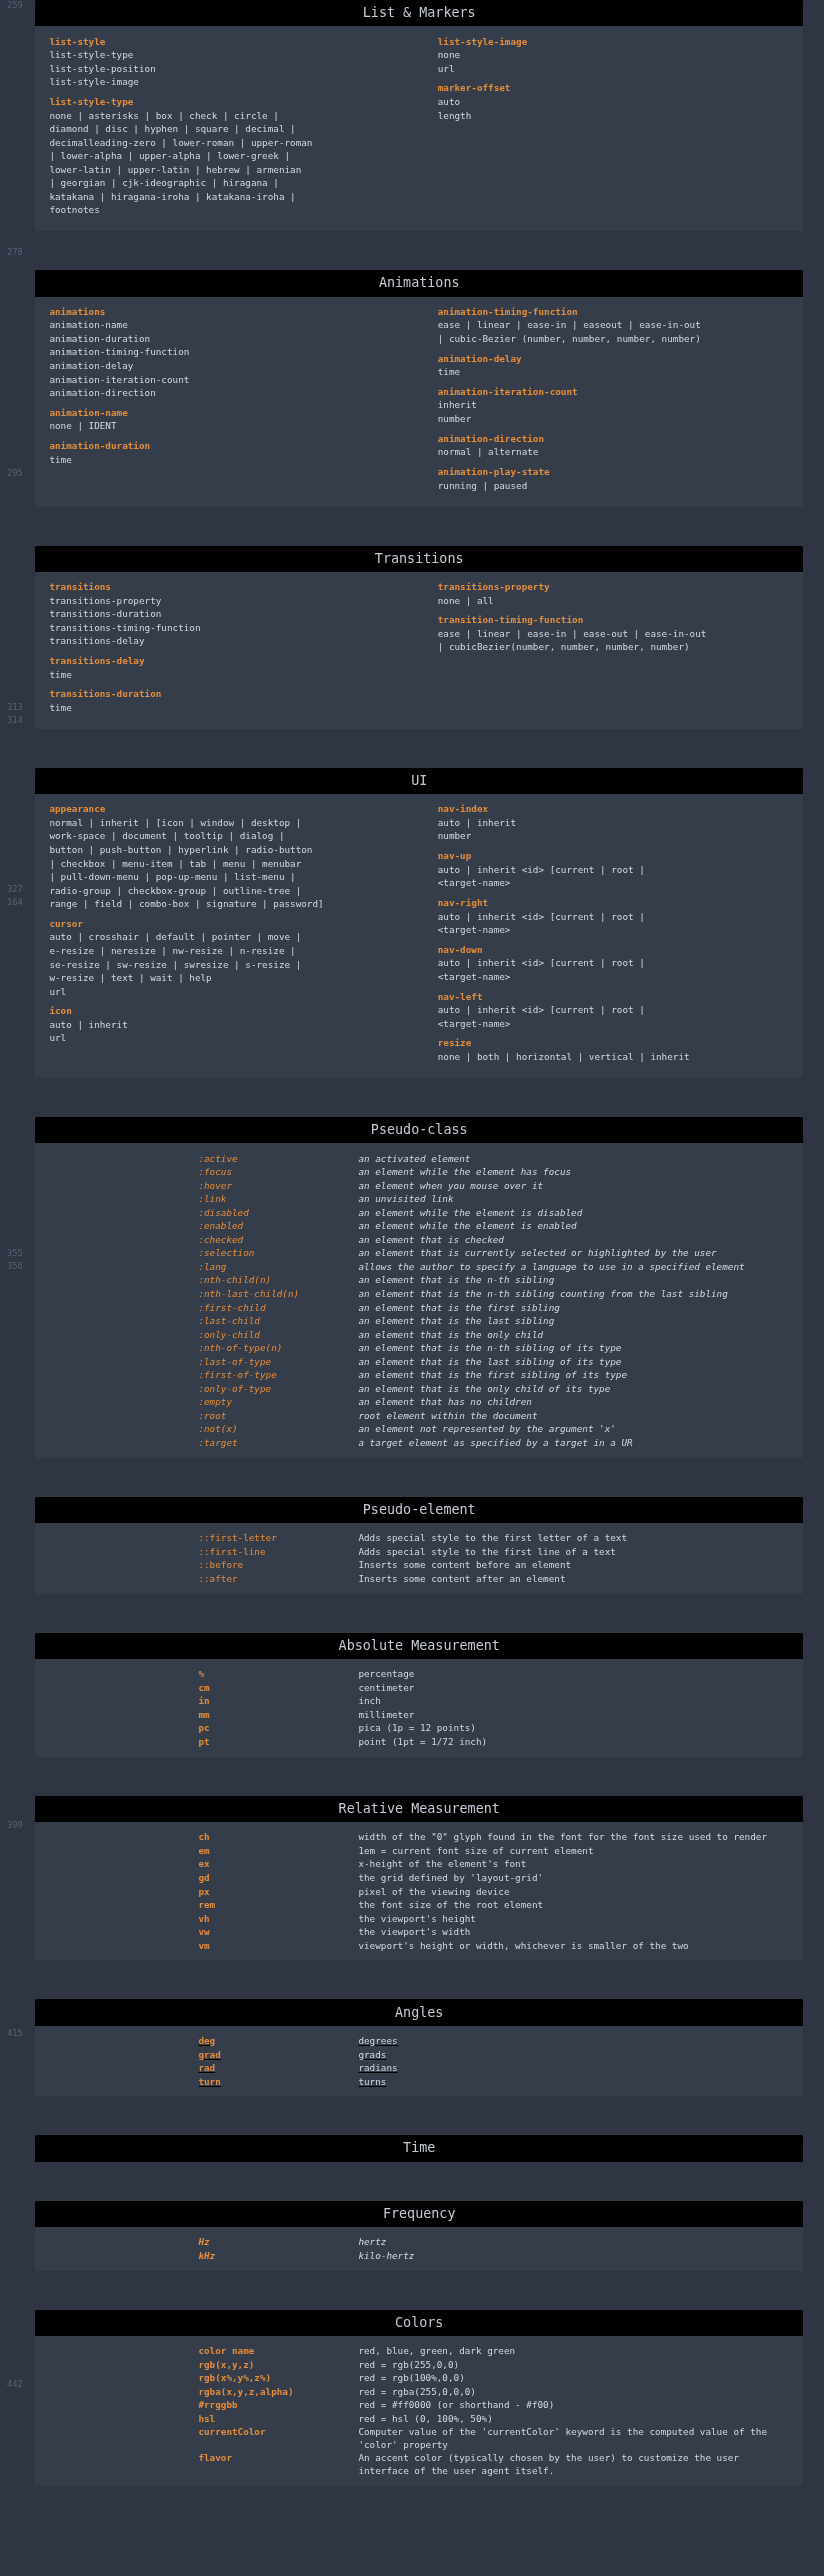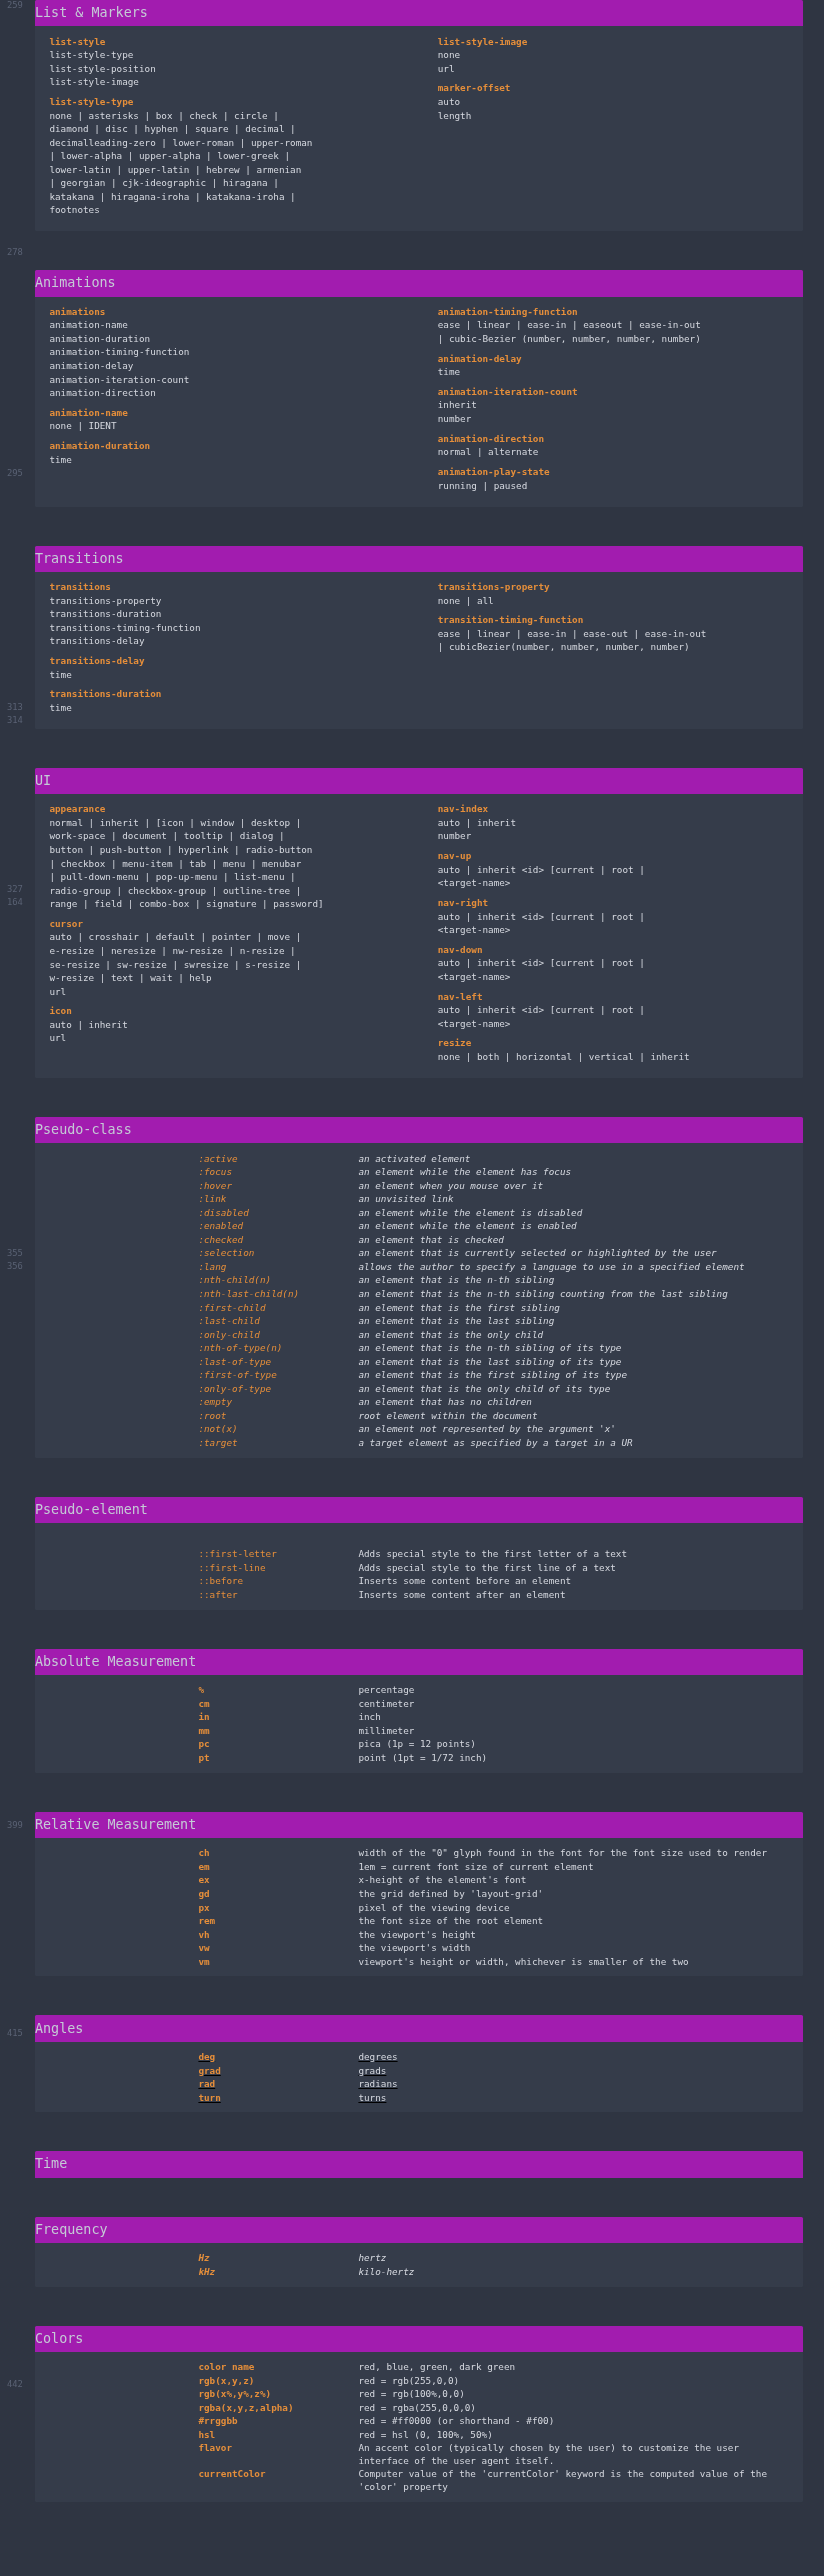--- a/index.html
+++ b/index.html
@@ -1,21 +1,21 @@
 <!DOCTYPE html>
 <html style="font-size:8.2px"><head>
 <meta charset="utf-8">
 <style>
 *{box-sizing:border-box;margin:0;padding:0}
 body{background:#2f3542;font-family:Consolas,Monaco,monospace;font-size:9.3px;line-height:1.35}
 .page{width:824px;position:relative}
 .gutter{position:absolute;left:0;width:27px;top:0;color:#5a6274;font-size:8.8px;text-align:right;padding-right:4.1px}
 .gutter div{height:13px}
 .content{margin-left:35px;padding-right:20.6px}
-.section-header{background:#a21caf;color:#c5cad6;font-size:13.4px;font-weight:normal;padding:4.1px 0;width:100%;border-radius:1.5px 1.5px 0 0}
+.section-header{background:#000000;color:#c5cad6;text-align:center;font-size:13.4px;font-weight:normal;padding:4.1px 0;width:100%;border-radius:1.5px 1.5px 0 0}
 .section-body{background:#353c4a;padding:9.3px 14.4px 7.2px;width:100%;border-radius:0 0 1.5px 1.5px;margin-bottom:0}
 .gap{height:39px}
 .two-col{display:flex;gap:37px}
 .col{flex:1}
 .prop-title{color:#e58e3a;font-weight:bold;margin-bottom:1px}
 .prop-value{color:#d6d9e0;font-family:Consolas,monospace;margin-bottom:1px}
 .prop-block{margin-bottom:7.2px}
 .table-row{display:flex;margin-bottom:1px}
 .tcol1{width:160px;padding-right:6.2px}
 .tcol2{flex:1}
@@ -500,21 +500,21 @@
           </div>
           <div class="table-row">
             <div class="tcol1 sel">:target</div>
             <div class="tcol2 desc">a target element as specified by a target in a UR</div>
           </div>
         </div>
       </div>
       <div class="gap"></div>
       <div class="section-header">Pseudo-element</div>
       <div class="section-body">
-        <div style="padding-left: 149px; margin-top: 16px;">
+        <div style="padding-left: 149px;">
           <div class="table-row">
             <div class="tcol1 sel">::first-letter</div>
             <div class="tcol2 desc">Adds special style to the first letter of a text</div>
           </div>
           <div class="table-row">
             <div class="tcol1 sel">::first-line</div>
             <div class="tcol2 desc">Adds special style to the first line of a text</div>
           </div>
           <div class="table-row">
             <div class="tcol1 sel">::before</div>
@@ -658,25 +658,25 @@
           </div>
           <div class="table-row">
             <div class="tcol1 unit">#rrggbb</div>
             <div class="tcol2 desc">red = #ff0000 (or shorthand - #f00)</div>
           </div>
           <div class="table-row">
             <div class="tcol1 unit">hsl</div>
             <div class="tcol2 desc">red = hsl (0, 100%, 50%)</div>
           </div>
           <div class="table-row">
+            <div class="tcol1 unit">currentColor</div>
+            <div class="tcol2 desc">Computer value of the 'currentColor' keyword is the computed value of the 'color' property</div>
+          </div>
+          <div class="table-row">
             <div class="tcol1 unit">flavor</div>
             <div class="tcol2 desc">An accent color (typically chosen by the user) to customize the user interface of the user agent itself.</div>
-          </div>
-          <div class="table-row">
-            <div class="tcol1 unit">currentColor</div>
-            <div class="tcol2 desc">Computer value of the 'currentColor' keyword is the computed value of the 'color' property</div>
           </div>
         </div>
       </div>
       <div class="gap"></div>
     </div>
 </div>
 
 
 </body></html>

